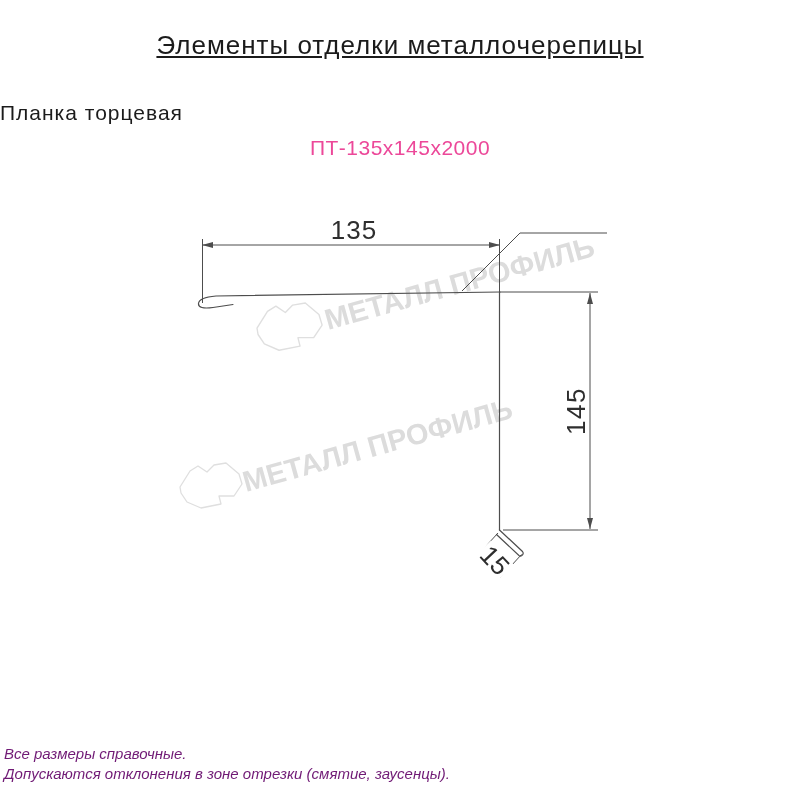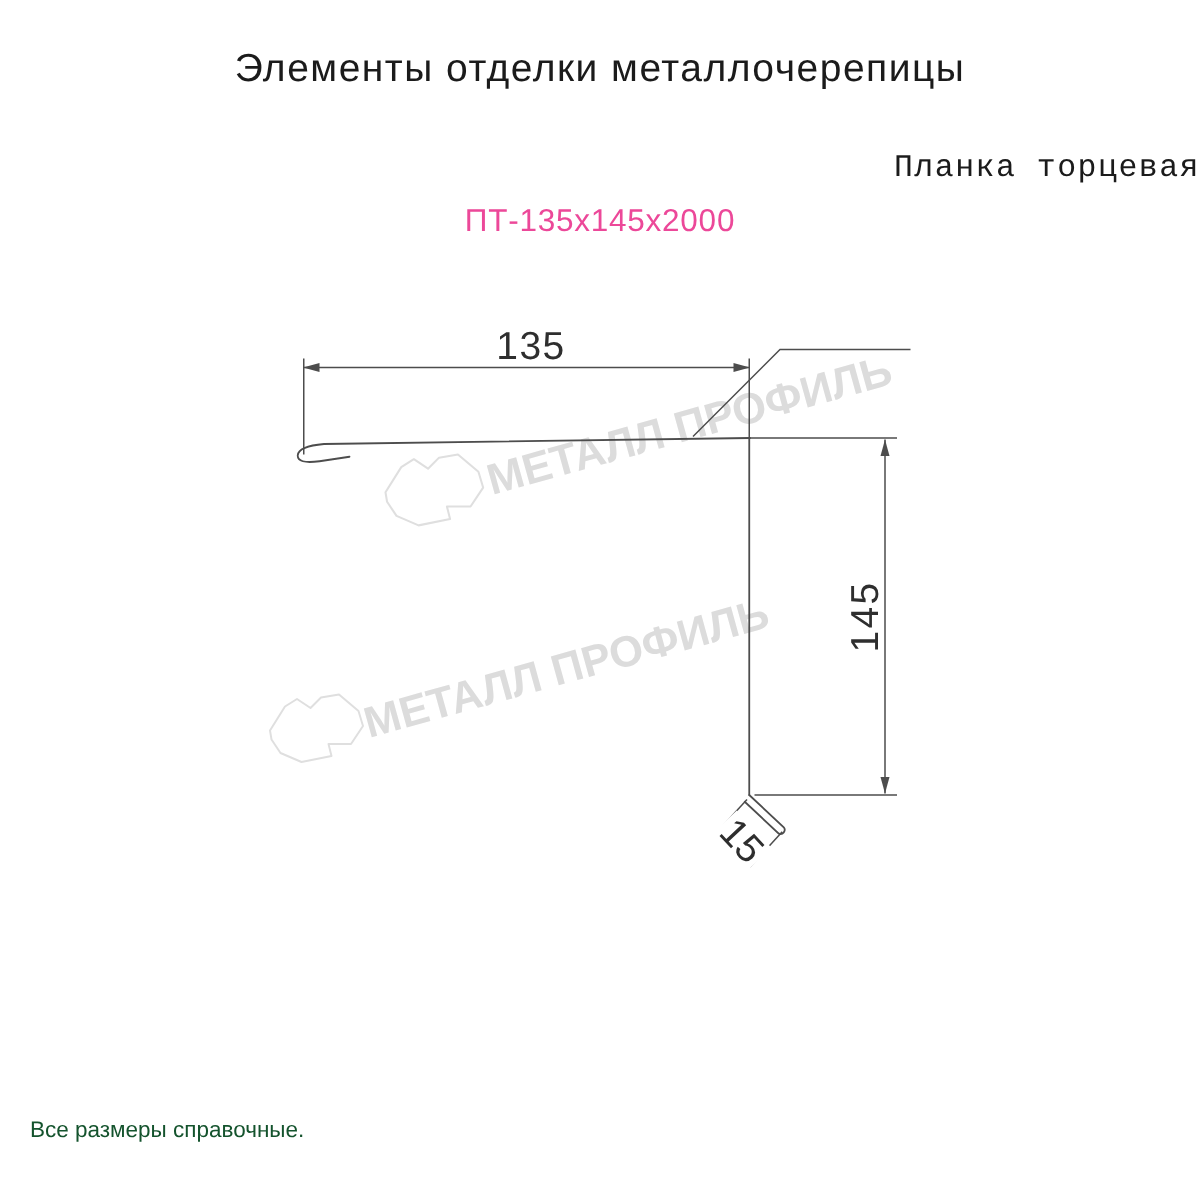--- a/index.html
+++ b/index.html
@@ -2,37 +2,37 @@
 <html><head>
 <meta charset="utf-8">
 <style>
   html,body{margin:0;padding:0;background:#ffffff;}
   .page{
     position:relative;width:800px;height:800px;background:#ffffff;overflow:hidden;
     font-family:"Liberation Sans","DejaVu Sans",sans-serif;color:#1c1c1c;
   }
   .page-title{
     position:absolute;left:0;right:0;top:30px;text-align:center;
-    font-size:26px;letter-spacing:1px;color:#1b1b1b;white-space:nowrap;
+    font-size:26px;letter-spacing:1px;color:#1b1b1b;white-space:nowrap;text-decoration:underline;
   }
   .product-name{
-    position:absolute;left:0;right:0;top:101px;text-align:right;
-    font-size:21px;letter-spacing:1px;color:#1b1b1b;white-space:nowrap;font-family:Liberation Mono, monospace;
+    position:absolute;left:0;right:0;top:101px;text-align:left;
+    font-size:21px;letter-spacing:1px;color:#1b1b1b;white-space:nowrap;
   }
   .product-code{
     position:absolute;left:0;right:0;top:136px;text-align:center;
     font-size:21px;letter-spacing:0.5px;color:#ec4899;white-space:nowrap;
   }
   .drawing{position:absolute;left:0;top:0;width:800px;height:800px;}
   .face-label{
     position:absolute;left:512px;top:212px;width:100px;
     text-align:center;font-size:18.5px;line-height:20px;color:#1f1f1f;
   }
   .notes{
-    position:absolute;left:20px;top:744px;font-size:15px;line-height:20px;color:#14532d;
+    position:absolute;left:4px;top:744px;font-size:15px;line-height:20px;color:#701a75;font-style:italic;
   }
   svg text{font-family:"Liberation Sans","DejaVu Sans",sans-serif;}
 </style>
 </head>
 <body>
 
 <div class="page">
 
   <div class="page-title">Элементы отделки металлочерепицы</div>
   <div class="product-name">Планка торцевая</div>
@@ -90,15 +90,16 @@
     </g>
 
     <g stroke="#4d4d4d" stroke-width="1" fill="none">
       <path d="M 462,291 L 520,233 L 607,233"></path>
     </g>
   </svg>
 
 
   <div class="notes">
     <div>Все размеры справочные.</div>
+    <div>Допускаются отклонения в зоне отрезки (смятие, заусенцы).</div>
   </div>
 
 </div>
 
 </body></html>

